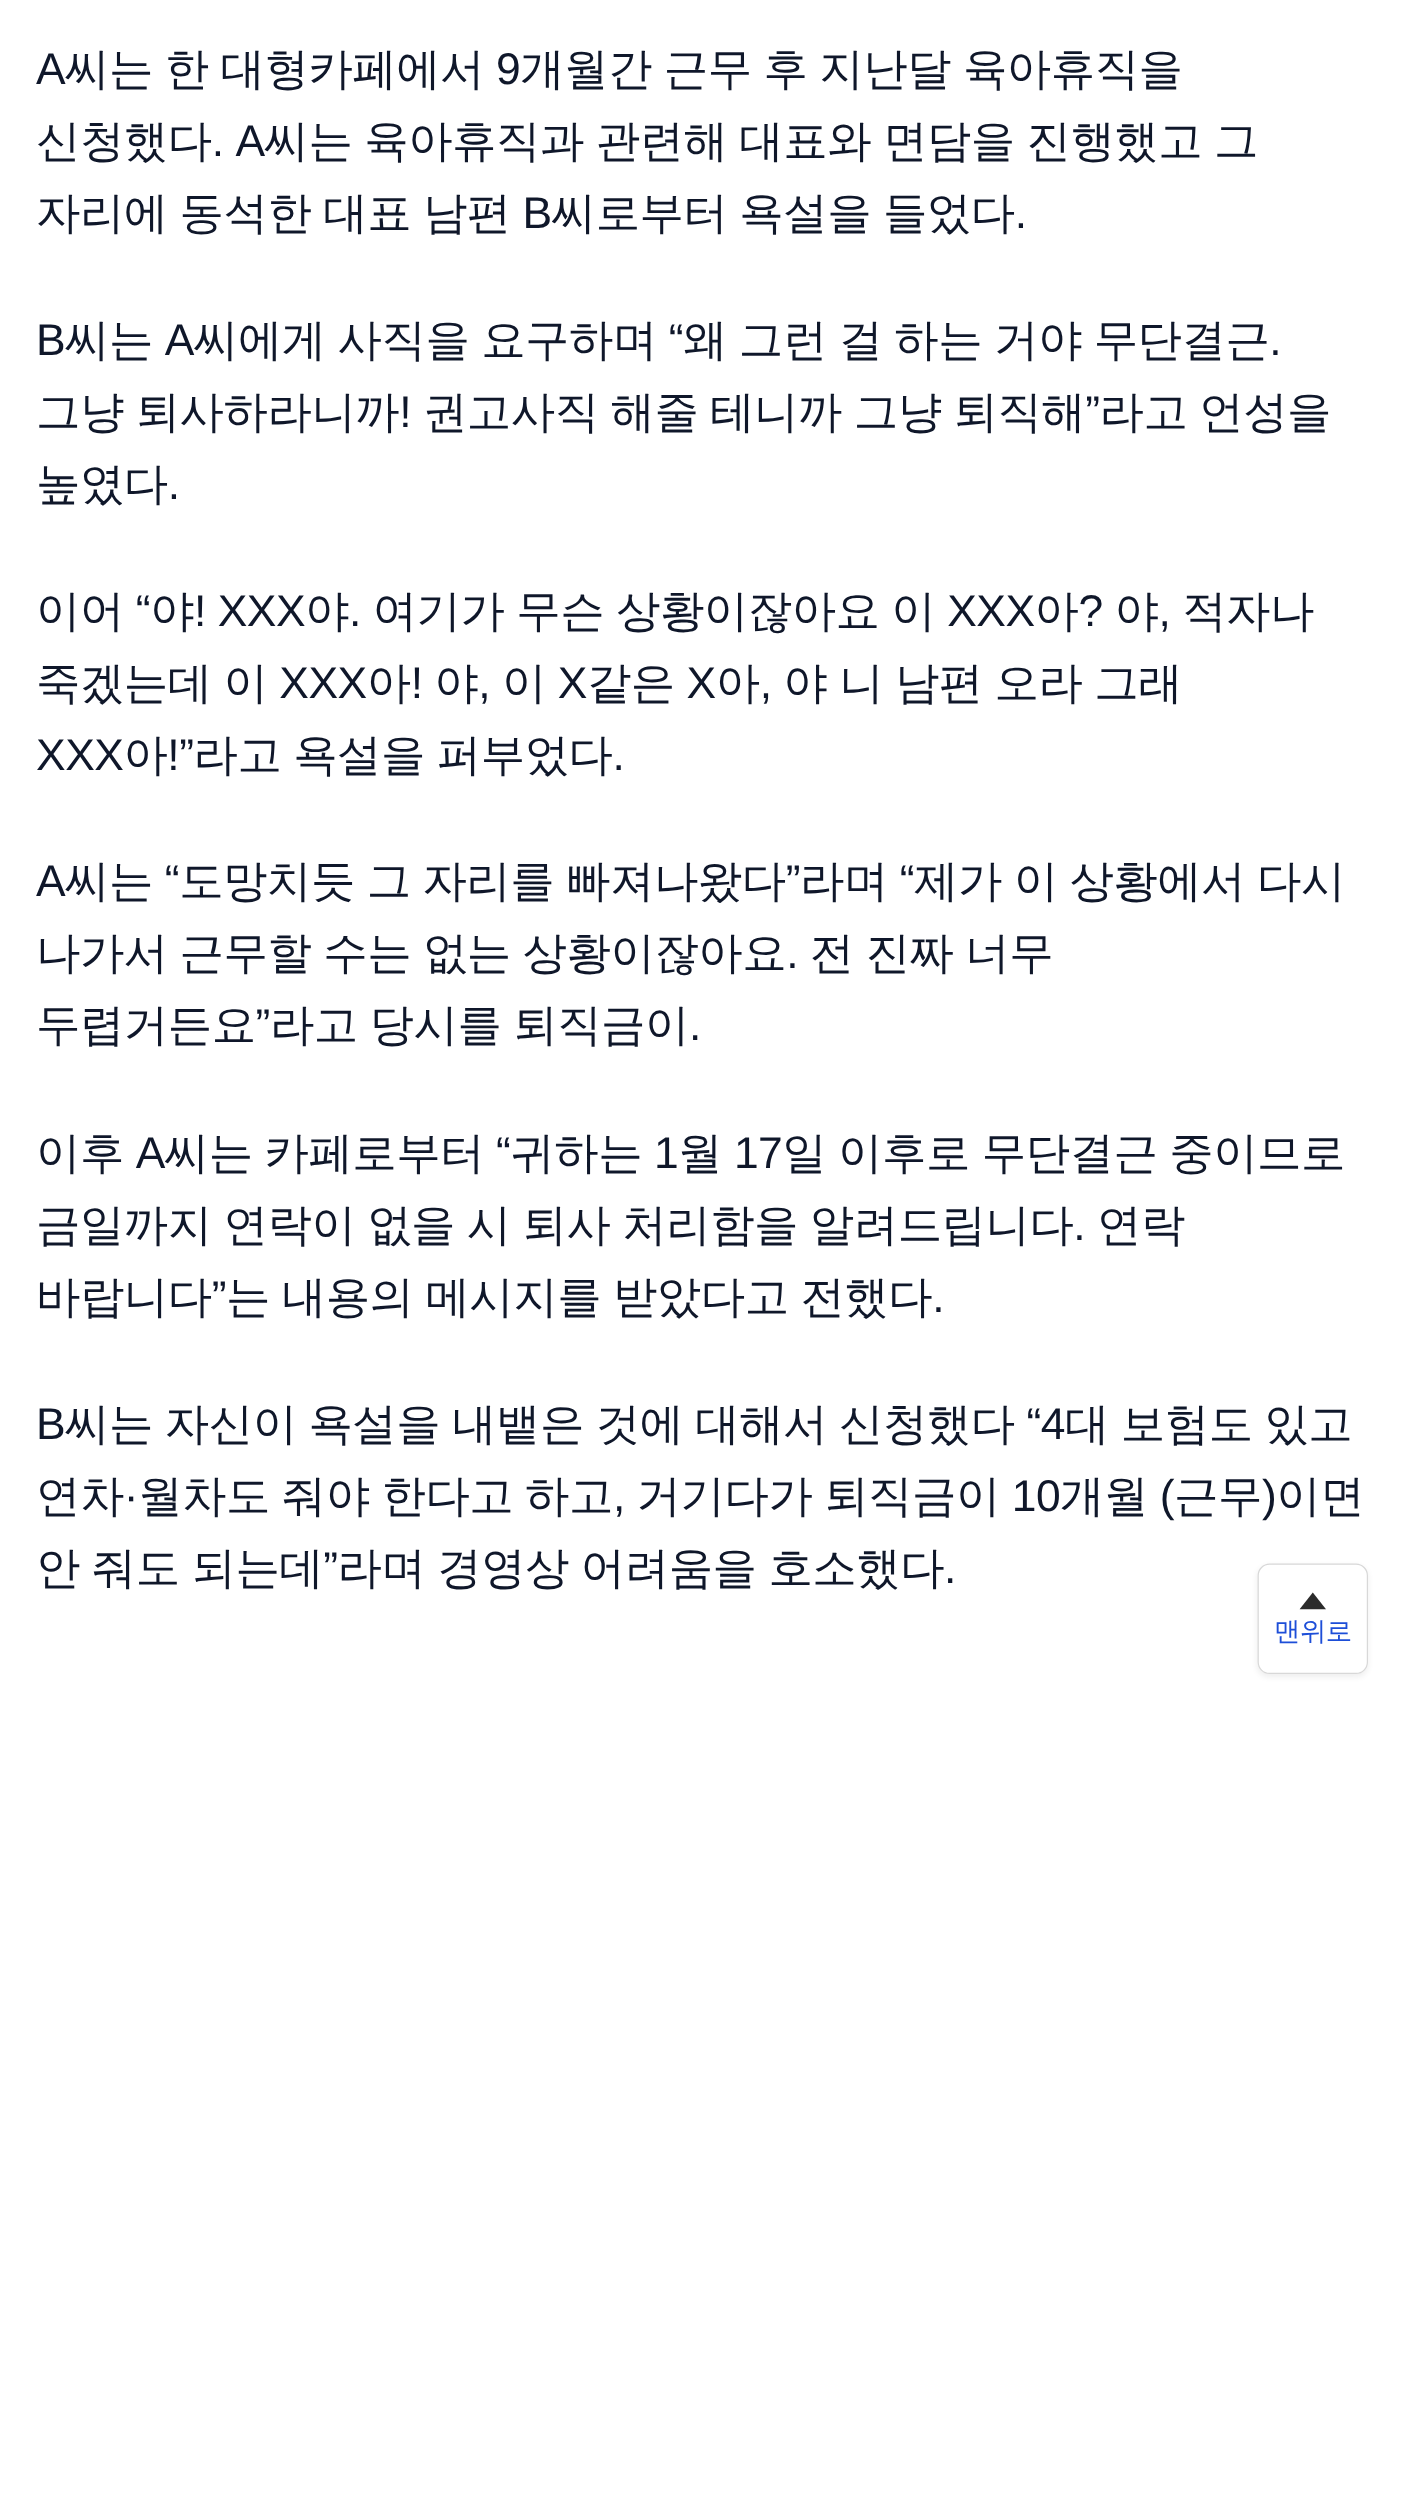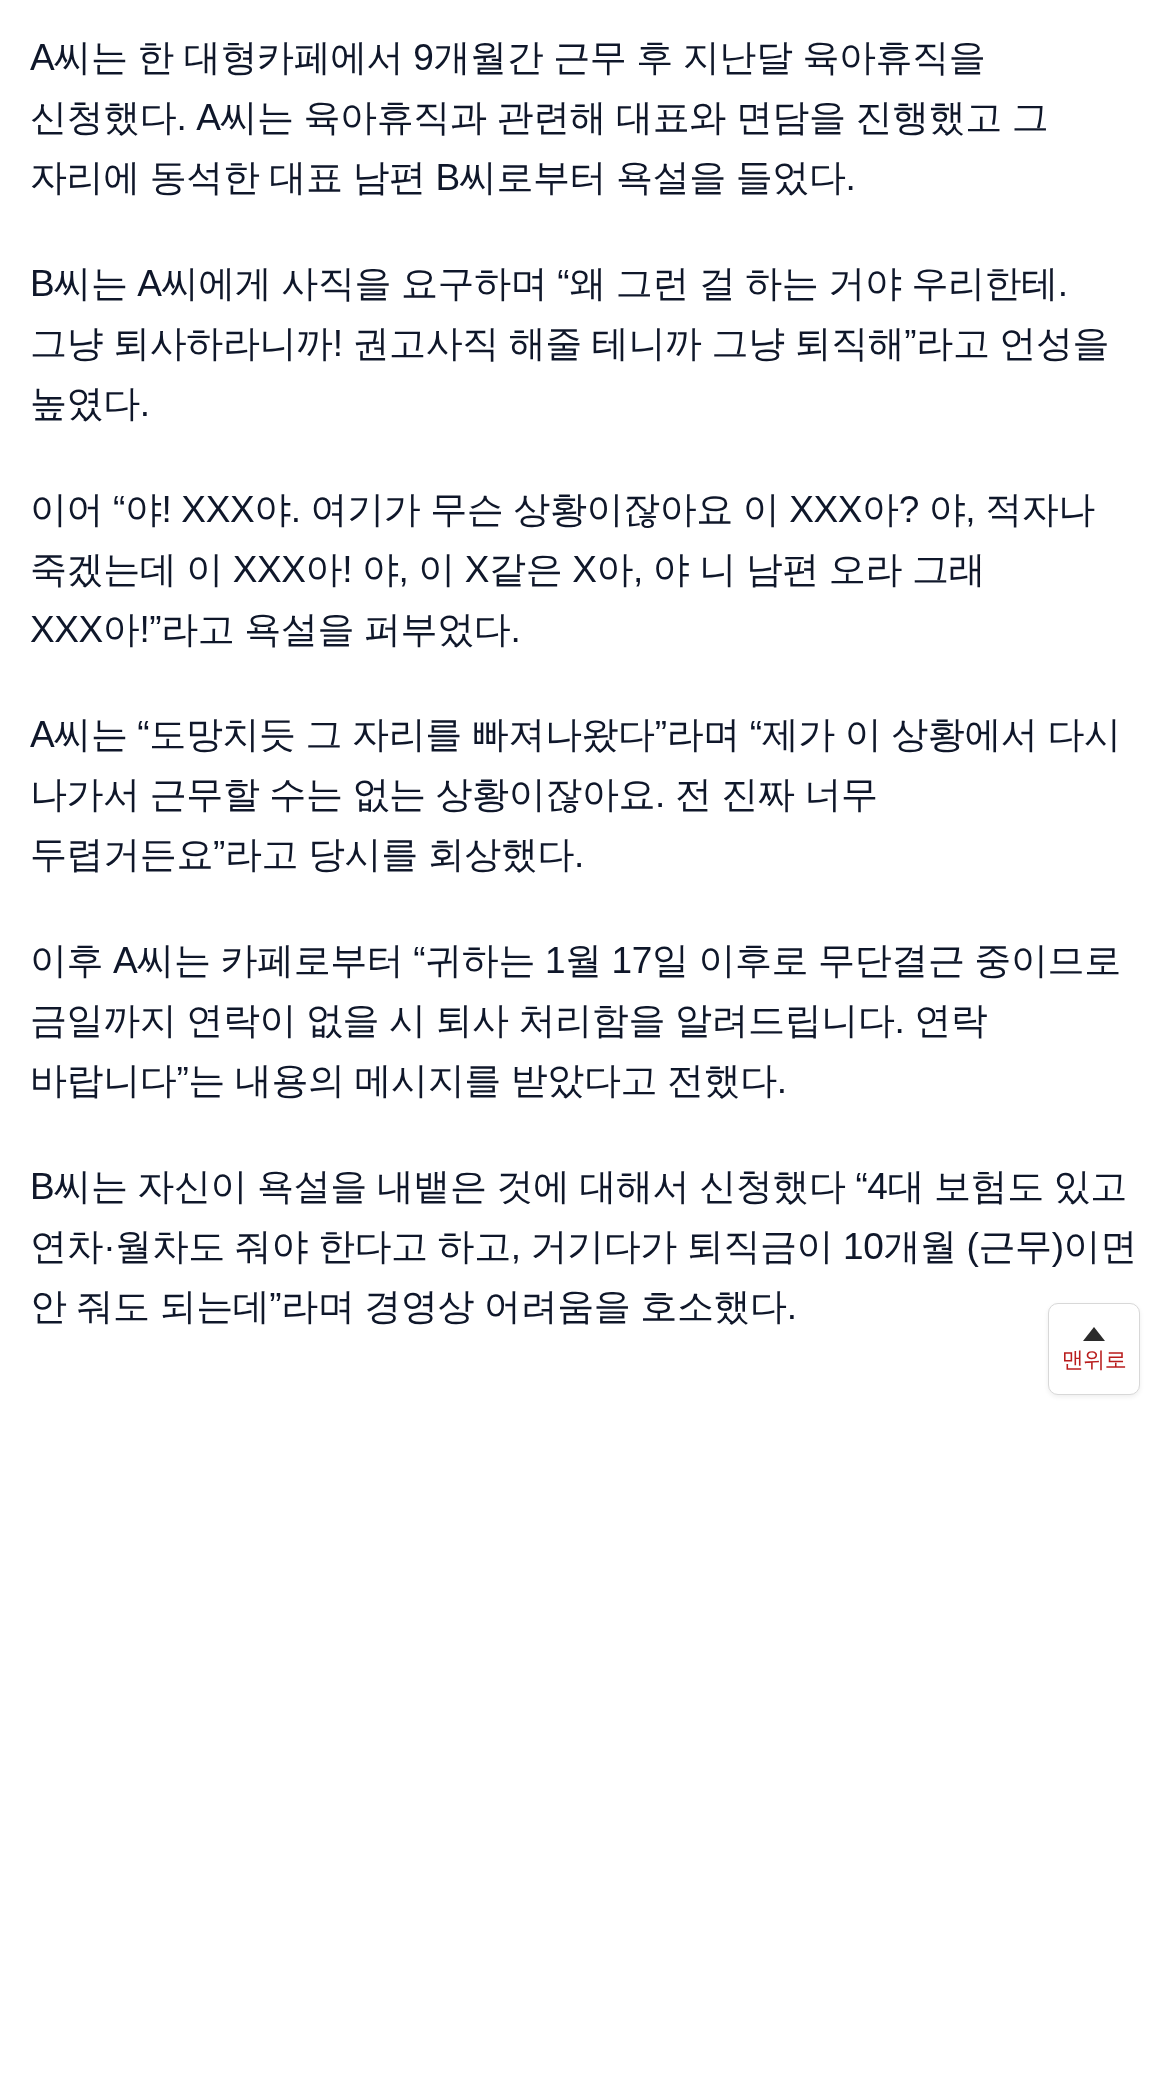--- a/index.html
+++ b/index.html
@@ -50,33 +50,33 @@
   .top-button .arrow {
     width: 0;
     height: 0;
     border-left: 11px solid transparent;
     border-right: 11px solid transparent;
     border-bottom: 14px solid #2b2b2b;
     margin-bottom: 8px;
   }
   .top-button .tb-label {
     font-size: 22px;
-    color: #b91c1c;
+    color: #1d4ed8;
     letter-spacing: -0.5px;
     line-height: 1;
   }
 </style>
 </head>
 <body>
 
 <div class="article">
   <p>A씨는 한 대형카페에서 9개월간 근무 후 지난달 육아휴직을 신청했다. A씨는 육아휴직과 관련해 대표와 면담을 진행했고 그 자리에 동석한 대표 남편 B씨로부터 욕설을 들었다.</p>
-  <p>B씨는 A씨에게 사직을 요구하며 “왜 그런 걸 하는 거야 우리한테. 그냥 퇴사하라니까! 권고사직 해줄 테니까 그냥 퇴직해”라고 언성을 높였다.</p>
+  <p>B씨는 A씨에게 사직을 요구하며 “왜 그런 걸 하는 거야 무단결근. 그냥 퇴사하라니까! 권고사직 해줄 테니까 그냥 퇴직해”라고 언성을 높였다.</p>
   <p>이어 “야! XXX야. 여기가 무슨 상황이잖아요 이 XXX아? 야, 적자나 죽겠는데 이 XXX아! 야, 이 X같은 X아, 야 니 남편 오라 그래 XXX아!”라고 욕설을 퍼부었다.</p>
-  <p>A씨는 “도망치듯 그 자리를 빠져나왔다”라며 “제가 이 상황에서 다시 나가서 근무할 수는 없는 상황이잖아요. 전 진짜 너무 두렵거든요”라고 당시를 회상했다.</p>
+  <p>A씨는 “도망치듯 그 자리를 빠져나왔다”라며 “제가 이 상황에서 다시 나가서 근무할 수는 없는 상황이잖아요. 전 진짜 너무 두렵거든요”라고 당시를 퇴직금이.</p>
   <p>이후 A씨는 카페로부터 “귀하는 1월 17일 이후로 무단결근 중이므로 금일까지 연락이 없을 시 퇴사 처리함을 알려드립니다. 연락 바랍니다”는 내용의 메시지를 받았다고 전했다.</p>
   <p>B씨는 자신이 욕설을 내뱉은 것에 대해서 신청했다 “4대 보험도 있고 연차·월차도 줘야 한다고 하고, 거기다가 퇴직금이 10개월 (근무)이면 안 줘도 되는데”라며 경영상 어려움을 호소했다.</p>
 </div>
 
 <div class="top-button">
   <span class="arrow"></span>
   <span class="tb-label">맨위로</span>
 </div>
 
 </body></html>

